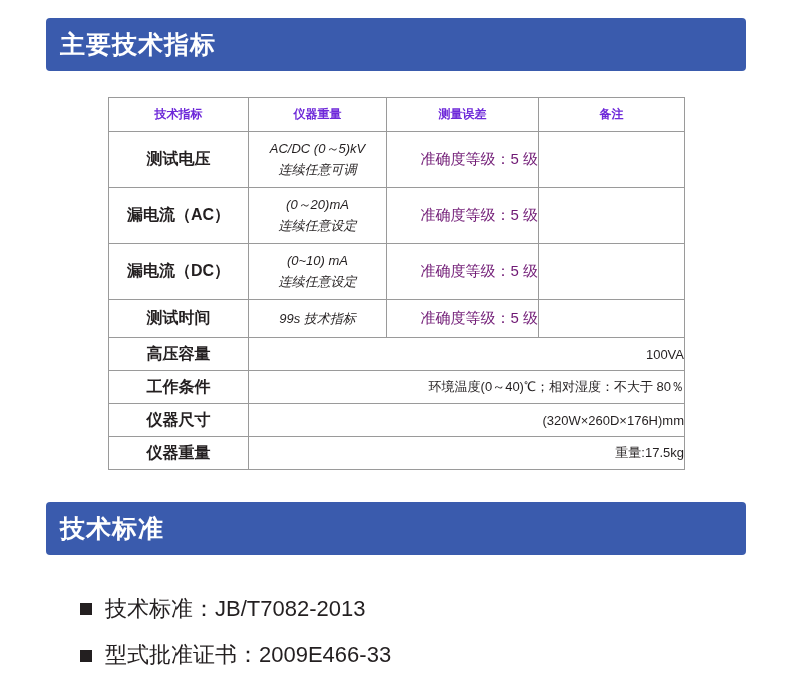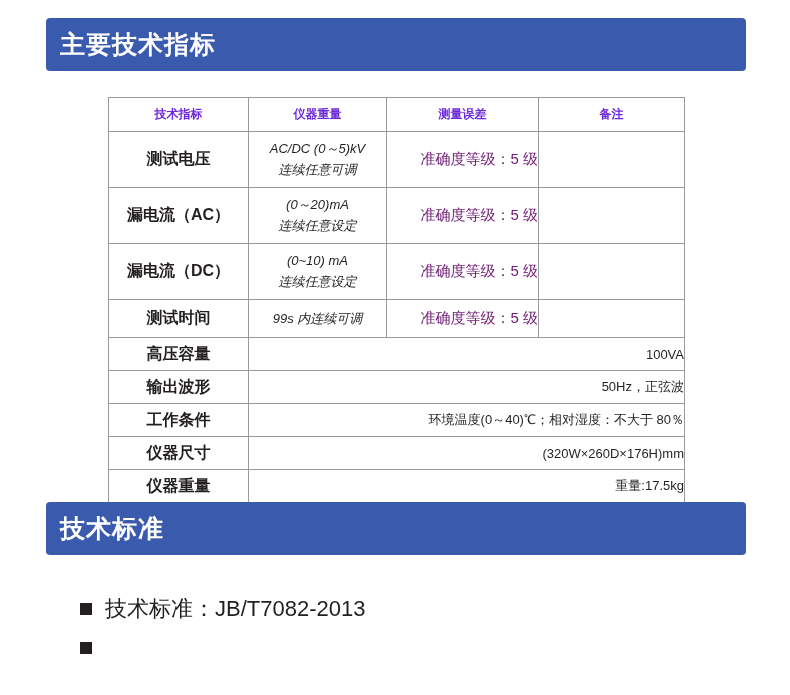--- a/index.html
+++ b/index.html
@@ -179,32 +179,28 @@
           <td class="lbl">漏电流（DC）</td>
           <td class="val-c two-line">
             <span class="l1">(0~10) mA</span>
             <span class="l2">连续任意设定</span>
           </td>
           <td class="acc">准确度等级：5 级</td>
           <td class="val"></td>
         </tr>
         <tr class="r-mid">
           <td class="lbl">测试时间</td>
-          <td class="val-c">99s 内连续可调</td>
+          <td class="val-c">99s 技术指标</td>
           <td class="acc">准确度等级：5 级</td>
           <td class="val"></td>
         </tr>
 
         <tr class="r-small">
           <td class="lbl">高压容量</td>
           <td class="val" colspan="3">100VA</td>
-        </tr>
-        <tr class="r-small">
-          <td class="lbl">输出波形</td>
-          <td class="val" colspan="3">50Hz，正弦波</td>
         </tr>
         <tr class="r-small">
           <td class="lbl">工作条件</td>
           <td class="val" colspan="3">环境温度(0～40)℃；相对湿度：不大于 80％</td>
         </tr>
         <tr class="r-small">
           <td class="lbl">仪器尺寸</td>
           <td class="val" colspan="3">(320W×260D×176H)mm</td>
         </tr>
         <tr class="r-small">
@@ -219,16 +215,17 @@
     <span class="title">技术标准</span>
   </div>
 
   <div class="std-list">
     <div class="std-item">
       <span class="bullet"></span>
       <span class="std-text">技术标准：JB/T7082-2013</span>
     </div>
     <div class="std-item">
       <span class="bullet"></span>
+      <span class="std-text">型式批准证书：2009E466-33</span>
     </div>
   </div>
 
 </div>
 
 </body></html>

